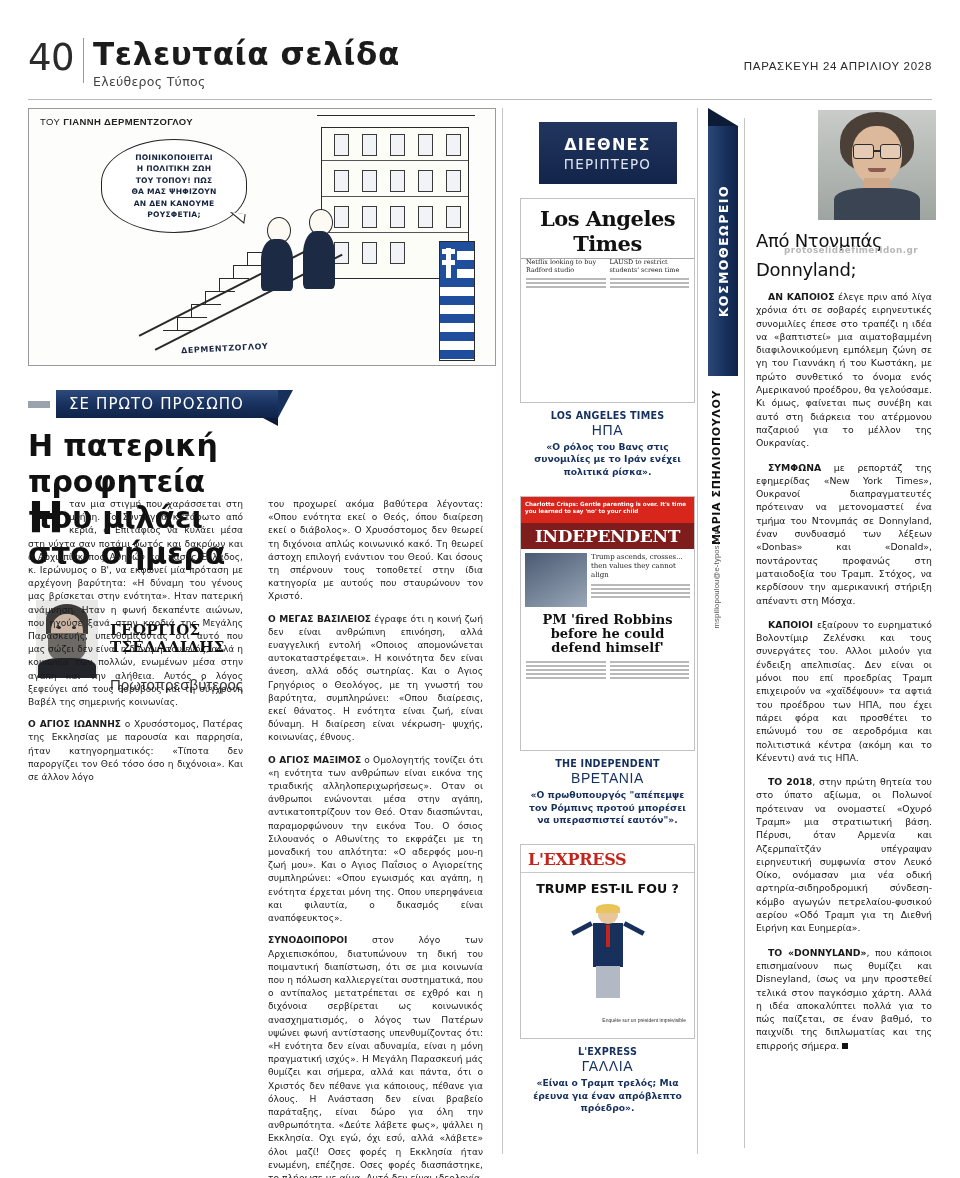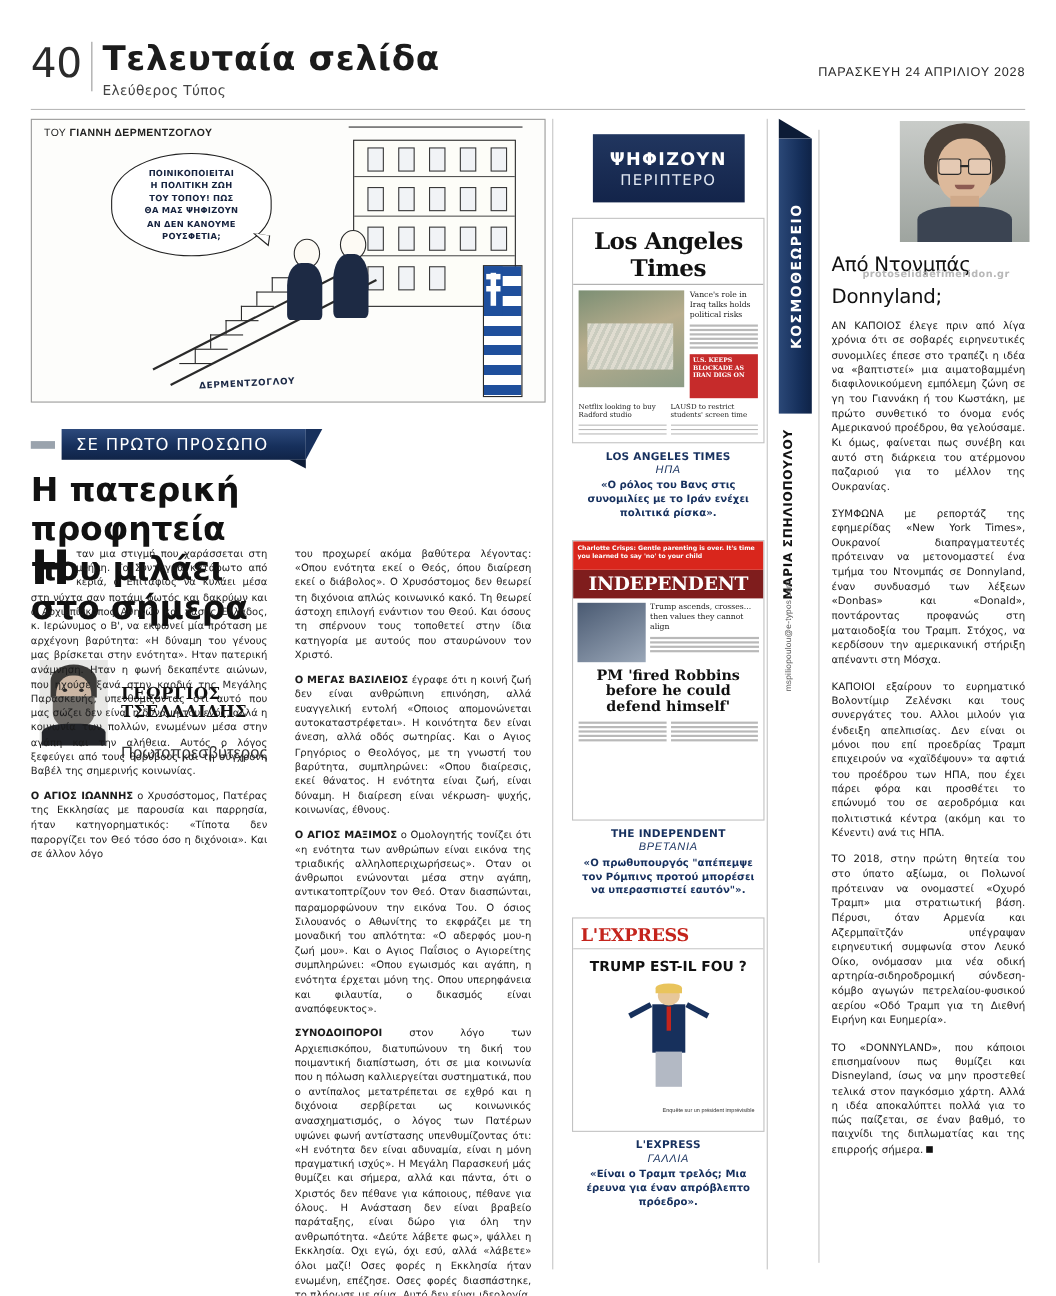--- a/index.html
+++ b/index.html
@@ -219,21 +219,21 @@
   .exp-fig .hair{position:absolute;left:11px;top:-2px;width:24px;height:9px;border-radius:50% 50% 0 0;background:#e9c45c;}
   .exp-fig .suit{position:absolute;left:8px;top:17px;width:30px;height:44px;background:#17305c;}
   .exp-fig .tie{position:absolute;left:21px;top:19px;width:4px;height:22px;background:#c4241c;}
   .exp-fig .legs{position:absolute;left:11px;top:60px;width:24px;height:32px;background:#b3b9c4;}
   .exp-fig .armL,.exp-fig .armR{position:absolute;top:20px;width:22px;height:5px;background:#17305c;}
   .exp-fig .armL{left:-14px;transform:rotate(-28deg);}
   .exp-fig .armR{left:38px;transform:rotate(28deg);}
 
   .cap{padding:7px 6px 8px;text-align:center;}
   .cap .src{font-family:"DejaVu Sans",sans-serif;font-weight:700;font-size:9.6px;color:#16305e;letter-spacing:.2px;}
-  .cap .cty{font-size:10px;color:#16305e;letter-spacing:.6px;margin-top:1px;font-style:italic;}
+  .cap .cty{font-size:14px;color:#16305e;letter-spacing:.6px;margin-top:1px;}
   .cap .txt{font-family:"DejaVu Sans",sans-serif;font-weight:700;font-size:9.2px;line-height:12.4px;color:#16305e;margin-top:3px;}
 
   
   .rightzone{position:absolute;left:700px;top:108px;width:232px;height:1046px;}
   .vbanner{
     position:absolute;left:8px;top:18px;width:30px;height:250px;
     background:linear-gradient(90deg,#2b4877 0%,#16305c 60%,#0f2347 100%);
     display:flex;align-items:center;justify-content:center;
   }
   .vbanner span{
@@ -275,21 +275,21 @@
   }
   .watermark{
     position:absolute;left:84px;top:137px;font-size:8.8px;font-weight:700;
     color:#b8b8b8;letter-spacing:.4px;font-family:"DejaVu Sans",sans-serif;
   }
   .rbody{position:absolute;left:56px;top:182px;width:176px;}
   .rbody p{
     font-size:9.3px;line-height:13.3px;color:#181818;text-align:justify;margin:0 0 11px 0;
     font-family:"DejaVu Sans",sans-serif;
   }
-  .rbody p b{font-weight:400;}
+  .rbody p b{font-weight:700;margin-left:12px;}
 
   .page-border-l{position:absolute;left:502px;top:108px;width:1px;height:1046px;background:#c5c5c5;}
   .page-border-r{position:absolute;left:697px;top:108px;width:1px;height:1046px;background:#c5c5c5;}
 </style>
 </head>
 <body>
 
 <div class="page">
 
   <div class="masthead">
@@ -425,43 +425,26 @@
       </p>
       <p class="body-p">
         <b class="kicker">ΣΥΝΟΔΟΙΠΟΡΟΙ</b><span> στον λόγο των Αρχιεπισκόπου, διατυπώνουν τη δική του ποιμαντική διαπίστωση, ότι σε μια κοινωνία που η πόλωση καλλιεργείται συστηματικά, που ο αντίπαλος μετατρέπεται σε εχθρό και η διχόνοια σερβίρεται ως κοινωνικός ανασχηματισμός, ο λόγος των Πατέρων υψώνει φωνή αντίστασης υπενθυμίζοντας ότι: «Η ενότητα δεν είναι αδυναμία, είναι η μόνη πραγματική ισχύς». Η Μεγάλη Παρασκευή μάς θυμίζει και σήμερα, αλλά και πάντα, ότι ο Χριστός δεν πέθανε για κάποιους, πέθανε για όλους. Η Ανάσταση δεν είναι βραβείο παράταξης, είναι δώρο για όλη την ανθρωπότητα. «Δεύτε λάβετε φως», ψάλλει η Εκκλησία. Οχι εγώ, όχι εσύ, αλλά «λάβετε» όλοι μαζί! Οσες φορές η Εκκλησία ήταν ενωμένη, επέζησε. Οσες φορές διασπάστηκε, το πλήρωσε με αίμα. Αυτό δεν είναι ιδεολογία, αλλά Ιστορία. Και η Ιστορία, όπως και η φωνή των Πατέρων, έχει μνήμη μακρά.</span>
       </p>
     </div>
   </div>
 
   <div class="midzone">
 
     <div class="intl-head">
-      <div class="l1">ΨΗΦΙΖΟΥΝ</div>
+      <div class="l1">ΔΙΕΘΝΕΣ</div>
       <div class="l2">ΠΕΡΙΠΤΕΡΟ</div>
     </div>
 
     <div class="clip lat">
       <div class="latname">Los Angeles Times</div>
-      <div class="lat-row">
-        <div class="lat-photo"></div>
-        <div class="lat-right">
-          <div class="lat-hl">Vance's role in Iraq talks holds political risks</div>
-          <div class="fakelines">
-            <i></i>
-              <i></i>
-              <i></i>
-              <i></i>
-              <i></i>
-              <i></i>
-          </div>
-          <div class="lat-bluebox">
-            <b>U.S. KEEPS BLOCKADE AS IRAN DIGS ON</b>
-          </div>
-        </div>
-      </div>
       <div class="lat-bottom">
         <div class="cell">
           <div class="t">Netflix looking to buy Radford studio</div>
           <div class="fakelines">
               <i></i>
               <i></i>
               <i></i>
             </div>
         </div>
         <div class="cell">

